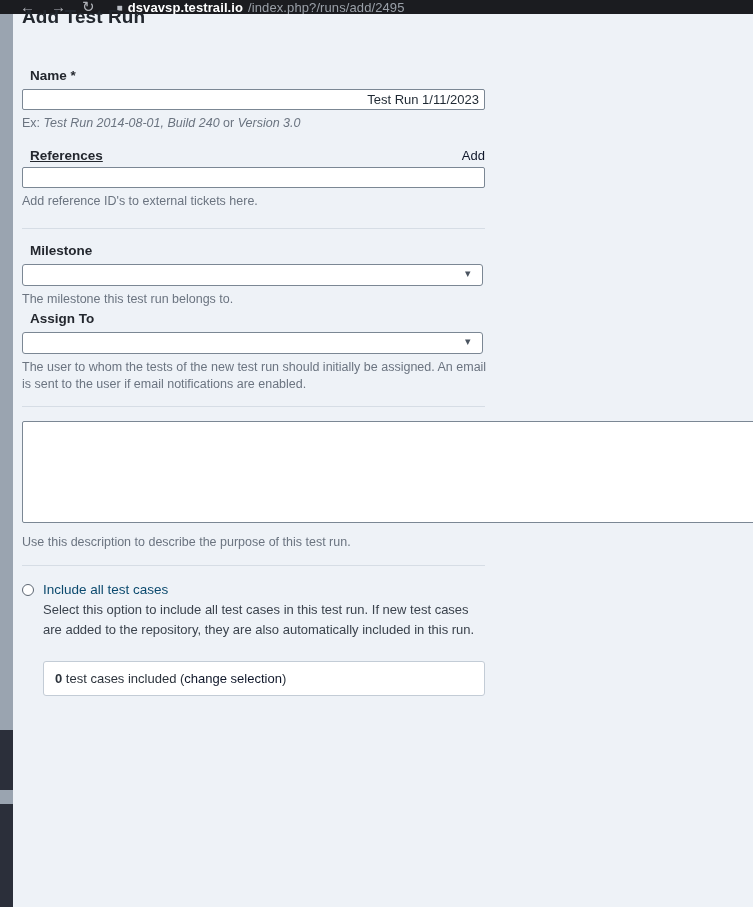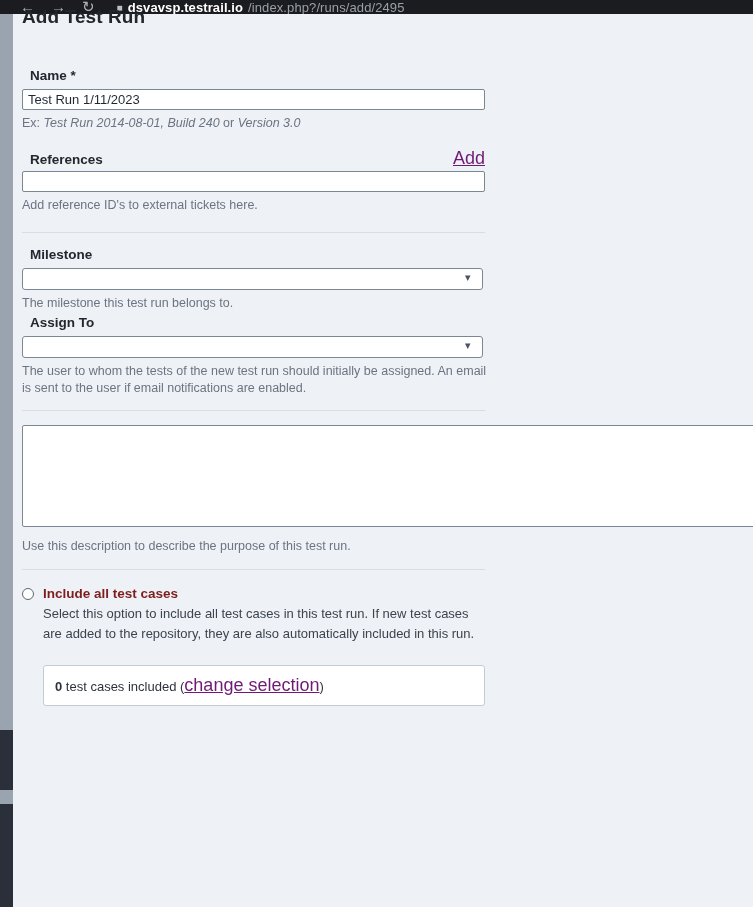--- a/index.html
+++ b/index.html
@@ -113,37 +113,37 @@
     display: block;
     padding-left: 8px;
   }
   .label-row {
     display: flex;
     align-items: baseline;
     justify-content: space-between;
     width: 463px;
   }
   .link {
-    color: #701a75;
-    text-decoration: underline;
-    font-size: 18px;
+    color: #0f172a;
+    font-size: 13px;
     cursor: pointer;
   }
   input.text-input {
     width: 463px;
     height: 21px;
     box-sizing: border-box;
     border: 1px solid #7b8794;
     border-radius: 2px;
     background: #ffffff;
     font-family: "Liberation Sans", sans-serif;
     font-size: 13px;
     color: #1f2933;
     padding: 1px 5px;
     outline: none;
+    text-align: right;
   }
   .hint {
     font-size: 12.5px;
     color: #6b7480;
     margin-top: 5px;
     line-height: 1.35;
     max-width: 470px;
   }
   .hint em { font-style: italic; }
 
@@ -228,22 +228,22 @@
   .radio.checked::after {
     content: "";
     position: absolute;
     left: 2px; top: 2px;
     width: 6px; height: 6px;
     border-radius: 50%;
     background: #1c6fd6;
   }
   .radio-label {
     font-size: 13.5px;
-    font-weight: bold;
-    color: #7f1d1d;
+    font-weight: normal;
+    color: #0c4a6e;
     cursor: pointer;
   }
   .radio-desc {
     font-size: 13px;
     color: #3b434d;
     line-height: 1.5;
     margin: 3px 0 0 21px;
     max-width: 443px;
   }
 
@@ -293,21 +293,21 @@
       <div class="field-block" style="margin-top:32px;">
         <label class="field-label">Name *</label>
         <input class="text-input" type="text" value="Test Run 1/11/2023" style="">
         <div class="hint">
           <span>Ex: </span><em>Test Run 2014-08-01, Build 240</em><span> or </span><em>Version 3.0</em>
         </div>
       </div>
 
       <div class="field-block">
         <div class="label-row">
-          <span class="field-label" style="margin-bottom:4px;">References</span>
+          <span class="field-label" style="margin-bottom:4px;text-decoration:underline;">References</span>
           <span class="link">Add</span>
         </div>
         <input class="text-input" type="text" value="" style="">
         <div class="hint">Add reference ID's to external tickets here.</div>
       </div>
 
       <div class="divider"></div>
 
       <div class="field-block" style="margin-top:14px;">
         <label class="field-label">Milestone</label>

